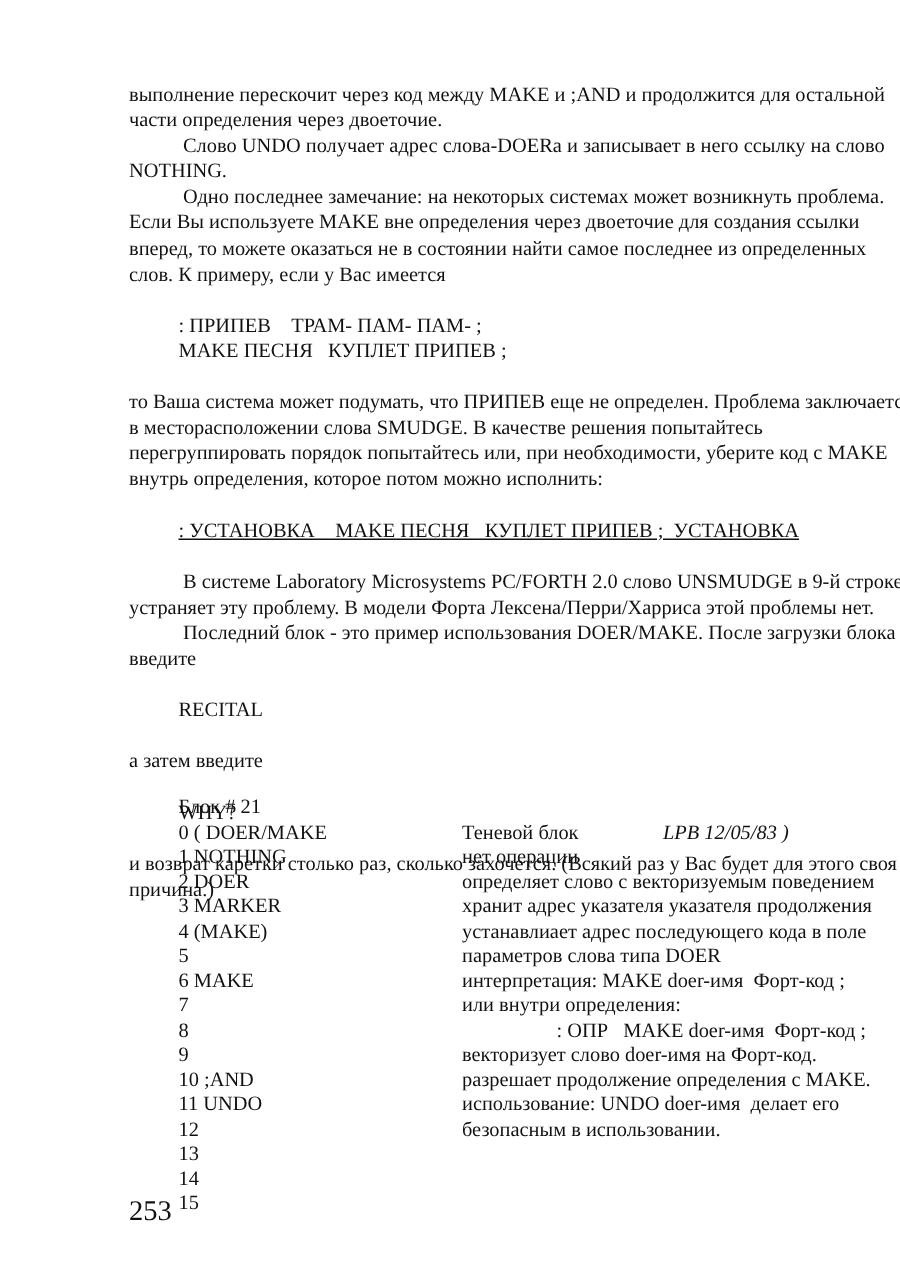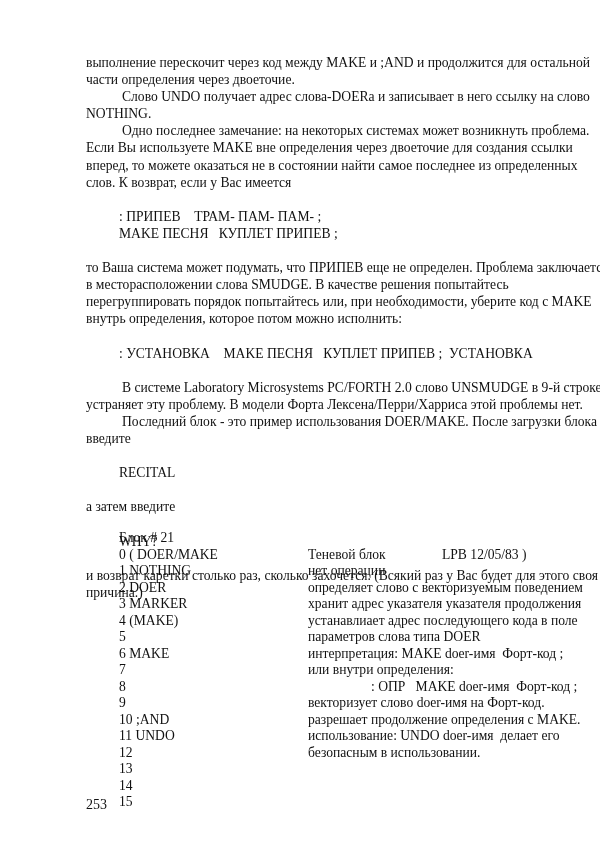--- a/index.html
+++ b/index.html
@@ -48,59 +48,60 @@
       left: 0;
     }
     .block-row .cmt {
       position: absolute;
       left: 145px;
       margin-left: 44px;
     }
     .block-row .sig {
       position: absolute;
       left: 323px;
+      font-style: italic;
     }
     .block-row .cmt.deep {
       left: 208px;
     }
     .page-number {
       position: absolute;
       left: 86px;
       top: 797px;
-      font-size: 14px;
+      font-size: 19px;
     }
   </style>
 </head>
 <body>
 
 <div class="page">
 
   <span class="line">выполнение перескочит через код между MAKE и ;AND и продолжится для остальной</span>
   <span class="line">части определения через двоеточие.</span>
 
   <span class="line indent">Слово UNDO получает адрес слова-DOERа и записывает в него ссылку на слово</span>
   <span class="line">NOTHING.</span>
 
   <span class="line indent">Одно последнее замечание: на некоторых системах может возникнуть проблема.</span>
   <span class="line">Если Вы используете MAKE вне определения через двоеточие для создания ссылки</span>
   <span class="line">вперед, то можете оказаться не в состоянии найти самое последнее из определенных</span>
-  <span class="line">слов. К возврат, если у Вас имеется</span>
+  <span class="line">слов. К примеру, если у Вас имеется</span>
   <div class="gap"></div>
 
   <span class="line code-indent" style="white-space:pre;">: ПРИПЕВ    ТРАМ- ПАМ- ПАМ- ;</span>
   <span class="line code-indent" style="white-space:pre;">MAKE ПЕСНЯ   КУПЛЕТ ПРИПЕВ ;</span>
   <div class="gap"></div>
 
   <span class="line">то Ваша система может подумать, что ПРИПЕВ еще не определен. Проблема заключается</span>
   <span class="line">в месторасположении слова SMUDGE. В качестве решения попытайтесь</span>
   <span class="line">перегруппировать порядок попытайтесь или, при необходимости, уберите код с MAKE</span>
   <span class="line">внутрь определения, которое потом можно исполнить:</span>
   <div class="gap"></div>
 
-  <span class="line code-indent" style="white-space:pre;">: УСТАНОВКА    MAKE ПЕСНЯ   КУПЛЕТ ПРИПЕВ ;  УСТАНОВКА</span>
+  <span class="line code-indent" style="white-space:pre;text-decoration:underline;">: УСТАНОВКА    MAKE ПЕСНЯ   КУПЛЕТ ПРИПЕВ ;  УСТАНОВКА</span>
   <div class="gap"></div>
 
   <span class="line indent">В системе Laboratory Microsystems PC/FORTH 2.0 слово UNSMUDGE в 9-й строке</span>
   <span class="line">устраняет эту проблему. В модели Форта Лексена/Перри/Харриса этой проблемы нет.</span>
 
   <span class="line indent">Последний блок - это пример использования DOER/MAKE. После загрузки блока</span>
   <span class="line">введите</span>
   <div class="gap"></div>
 
   <span class="line code-indent">RECITAL</span>

